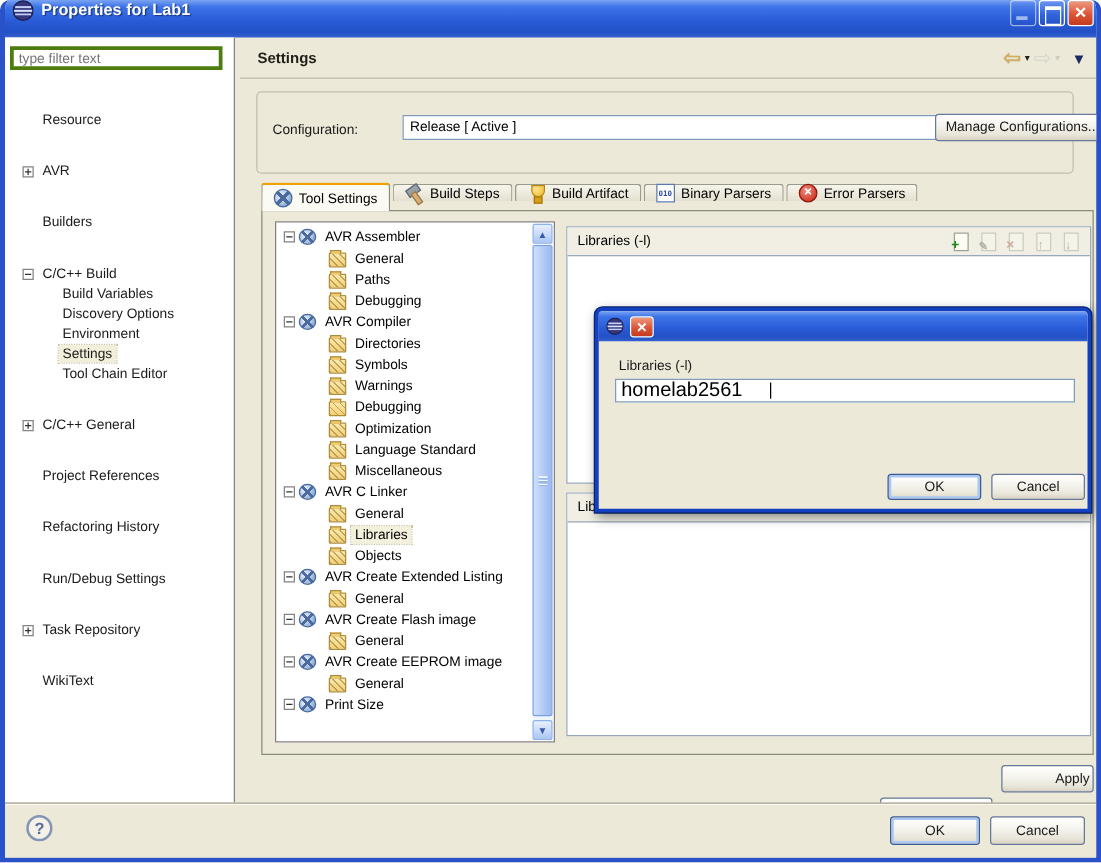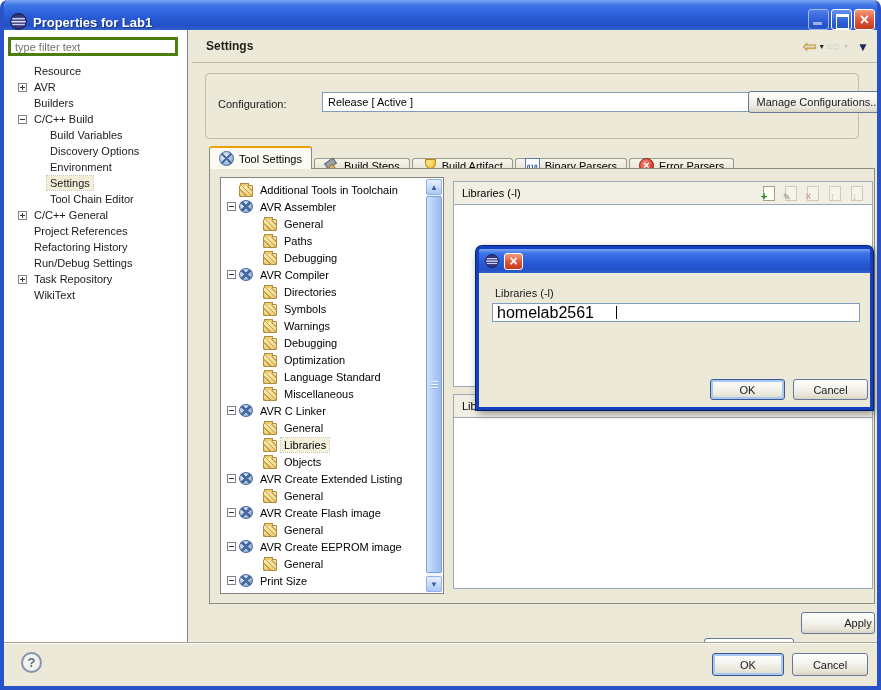--- a/index.html
+++ b/index.html
@@ -3,41 +3,41 @@
 <meta charset="utf-8">
 <style>
   * { margin:0; padding:0; box-sizing:border-box; }
   html,body { width:881px; height:690px; font-family:"Liberation Sans", sans-serif; background:#fff; }
   .win { position:absolute; left:0; top:0; width:881px; height:690px;
          background:#ece9d8; border-left:4px solid #2a52c8; border-right:4px solid #2a52c8;
          border-bottom:4px solid #2a52c8; border-radius:8px 8px 0 0; overflow:hidden; }
   
   .titlebar { position:absolute; left:-4px; top:0; width:881px; height:30px;
     background:linear-gradient(180deg,#7aa4f2 0%,#3d74e8 18%,#2a5cd8 55%,#2250c6 85%,#3461ce 100%);
-    border-radius:8px 8px 0 0; display:flex; align-items:flex-end; padding:0 6px; }
+    border-radius:8px 8px 0 0; display:flex; align-items:flex-start; padding:0 6px; }
   .app-icon { width:17px; height:17px; margin:0 6px 0 4px; display:inline-block; }
   .title { color:#fff; font-weight:bold; font-size:13px; text-shadow:1px 1px 1px #17357e; flex:1; }
   .tb-btn { width:21px; height:21px; border:1px solid #fff; border-radius:3px; margin-left:2px;
     position:relative; display:inline-block; }
   .tb-min,.tb-max { background:linear-gradient(180deg,#6a93ef 0%,#2f62da 60%,#2553c4 100%); }
   .tb-min { opacity:.55; }
   .tb-min::after { content:""; position:absolute; left:4px; bottom:4px; width:9px; height:3px; background:#fff; }
   .tb-max::after { content:""; position:absolute; left:4px; top:4px; width:11px; height:11px;
     border:1px solid #fff; border-top:3px solid #fff; }
   .tb-close { background:linear-gradient(180deg,#ef9a7d 0%,#dd5538 55%,#c43a1c 100%); }
   .tb-close::after { content:"×"; position:absolute; left:0; top:-1px; width:100%; text-align:center;
     color:#fff; font-size:16px; font-weight:bold; line-height:21px; }
   
   .sidebar { position:absolute; left:0; top:30px; width:184px; height:612px; background:#fff;
     border-right:1px solid #848284; }
   .filter { position:absolute; left:4px; top:7px; width:170px; height:19px; border:3px solid #4d7c0f;
     font-size:11px; padding:2px 4px; color:#888; }
   .stree { position:absolute; left:0; top:33px; width:184px; }
   .srow { height:16px; display:flex; align-items:center; font-size:11px; color:#1a1a1a; cursor:default; }
-  .srow.indent-1 { padding-left:14px; }
+  .srow.indent-1 { padding-left:14px;margin-top:25px; }
   .srow.indent-2 { padding-left:30px; }
   .srow.selected .slabel { background:#f2eeda; outline:1px dotted #c8c4a8; }
   .slabel { padding:1px 3px; white-space:nowrap; }
   
   .expand { width:9px; height:9px; border:1px solid #848284; background:#fff; position:relative;
     margin-right:4px; flex:0 0 9px; visibility:hidden; }
   .expand-plus .expand, .expand-minus .expand { visibility:visible; }
   .expand::before { content:""; position:absolute; left:1px; top:3px; width:5px; height:1px; background:#333; }
   .expand::after { content:""; position:absolute; left:3px; top:1px; width:1px; height:5px; background:#333; }
   .expand-minus .expand::after { display:none; }
@@ -62,21 +62,21 @@
     background:linear-gradient(180deg,#e4eefd 0%,#c0d6f8 50%,#9cbcf0 100%);
     color:#1c3c7c; font-size:9px; text-align:center; line-height:18px; }
   .manage-btn { position:absolute; left:542px; top:17px; width:140px; height:22px; }
   
   .xpbtn { background:linear-gradient(180deg,#ffffff 0%,#f4f3ec 45%,#e9e6da 78%,#d9d3c3 100%);
     border:1px solid #67789a; border-radius:3px; font-size:11px; color:#1a1a1a;
     display:flex; align-items:center; justify-content:center; cursor:default; }
   .xpbtn.focused { box-shadow:inset 0 0 0 2px #a9c7f3; border-color:#3c5a90; }
   
   .tabs { position:absolute; left:20px; top:116px; height:23px; display:flex; }
-  .tab { height:14px; margin-top:12px; border:1px solid #989a8c; border-bottom:none;
+  .tab { height:14px; margin-top:1px; border:1px solid #989a8c; border-bottom:none;
     border-radius:3px 3px 0 0; background:linear-gradient(180deg,#f7f5ec 0%,#e4e0d0 100%);
     display:flex; align-items:center; padding:0 9px; font-size:11px; gap:5px; margin-right:2px; }
   .tab.active { height:23px; margin-top:0; background:#fbfaf3; border-top:2px solid #eea000;
     border-color:#8a8c7e; border-top-color:#eea000; position:relative; z-index:3; }
   .tab-icon { width:15px; height:15px; position:relative; flex:0 0 15px; }
   .icon-wrench .tab-icon { border-radius:50%; border:1px solid #46689e;
       background:
       linear-gradient(45deg, rgba(0,0,0,0) 43%, #4a6aa0 43% 57%, rgba(0,0,0,0) 57%),
       linear-gradient(-45deg, rgba(0,0,0,0) 43%, #4a6aa0 43% 57%, rgba(0,0,0,0) 57%),
       radial-gradient(circle at 35% 35%, #f0f5fd 0%, #a8c0e0 55%, #6888b8 100%); }
@@ -310,25 +310,20 @@
           <span class="tab-icon"></span>
           <span>Error Parsers</span>
         </div>
       </div>
 
     <div class="tab-panel">
 
       <div class="ttree-box">
         <div class="ttree">
 
-        <div class="trow indent-0 expand-none icon-folder">
-              <span class="expand"></span>
-              <span class="tree-icon"></span>
-              <span class="tlabel">Additional Tools in Toolchain</span>
-            </div>
             <div class="trow indent-0 expand-minus icon-tool">
               <span class="expand"></span>
               <span class="tree-icon"></span>
               <span class="tlabel">AVR Assembler</span>
             </div>
             <div class="trow indent-1 expand-none icon-folder">
               <span class="expand"></span>
               <span class="tree-icon"></span>
               <span class="tlabel">General</span>
             </div>

